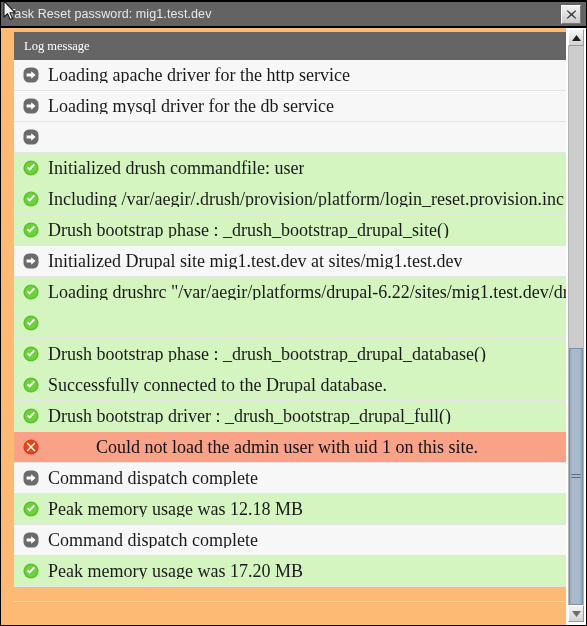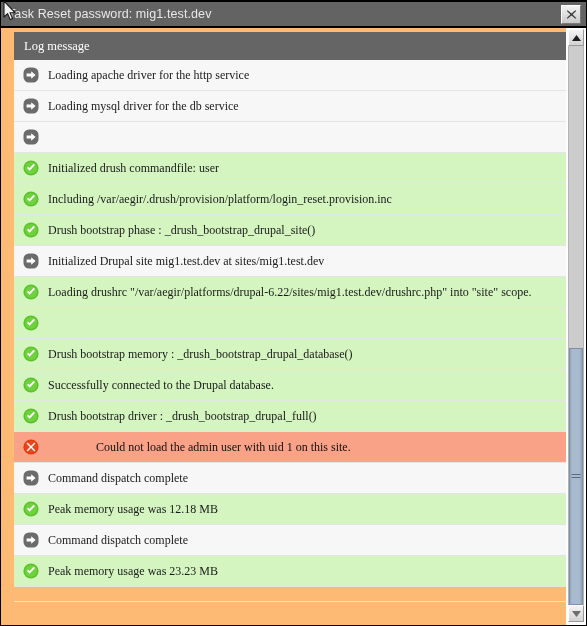--- a/index.html
+++ b/index.html
@@ -132,21 +132,21 @@
     box-sizing: border-box;
   }
   .log-icon {
     width: 16px;
     height: 16px;
     min-width: 16px;
     margin-right: 9px;
     display: block;
   }
   .log-text {
-    font-size: 12px;
+    font-size: 18px;
     color: #1a1a1a;
     white-space: nowrap;
     overflow: hidden;
     line-height: 16px;
   }
   .log-row.t-err .log-text { color: #111111; margin-left: 48px; }
 
   .tail-rule {
     height: 1px;
     background: #e4e4e4;
@@ -342,21 +342,21 @@
               </td>
             </tr>
             <tr class="log-row t-ok">
               <td>
                 <div class="cell-inner">
                   <svg class="log-icon" viewBox="0 0 16 16">
                     <circle cx="8" cy="8" r="7.6" fill="#5cc22c"></circle>
                     <circle cx="8" cy="8" r="6" fill="#6fd13e"></circle>
                     <path d="M4.0 8.1 L6.6 10.7 L12.0 5.0 L10.7 3.8 L6.6 8.1 L5.2 6.8 Z" fill="#ffffff"></path>
                   </svg>
-                  <span class="log-text">Drush bootstrap memory : _drush_bootstrap_drupal_database()</span>
+                  <span class="log-text">Drush bootstrap phase : _drush_bootstrap_drupal_database()</span>
                 </div>
               </td>
             </tr>
             <tr class="log-row t-ok">
               <td>
                 <div class="cell-inner">
                   <svg class="log-icon" viewBox="0 0 16 16">
                     <circle cx="8" cy="8" r="7.6" fill="#5cc22c"></circle>
                     <circle cx="8" cy="8" r="6" fill="#6fd13e"></circle>
                     <path d="M4.0 8.1 L6.6 10.7 L12.0 5.0 L10.7 3.8 L6.6 8.1 L5.2 6.8 Z" fill="#ffffff"></path>
@@ -424,21 +424,21 @@
               </td>
             </tr>
             <tr class="log-row t-ok">
               <td>
                 <div class="cell-inner">
                   <svg class="log-icon" viewBox="0 0 16 16">
                     <circle cx="8" cy="8" r="7.6" fill="#5cc22c"></circle>
                     <circle cx="8" cy="8" r="6" fill="#6fd13e"></circle>
                     <path d="M4.0 8.1 L6.6 10.7 L12.0 5.0 L10.7 3.8 L6.6 8.1 L5.2 6.8 Z" fill="#ffffff"></path>
                   </svg>
-                  <span class="log-text">Peak memory usage was 23.23 MB</span>
+                  <span class="log-text">Peak memory usage was 17.20 MB</span>
                 </div>
               </td>
             </tr>
           </tbody>
       </table>
       <div class="tail-rule"></div>
     </div>
 
     <div class="scrollbar">
       <div class="sb-btn">

